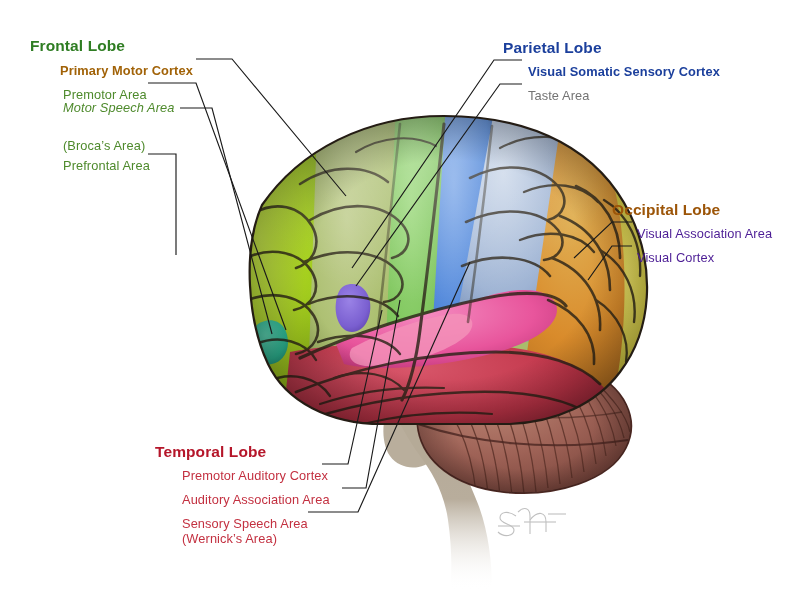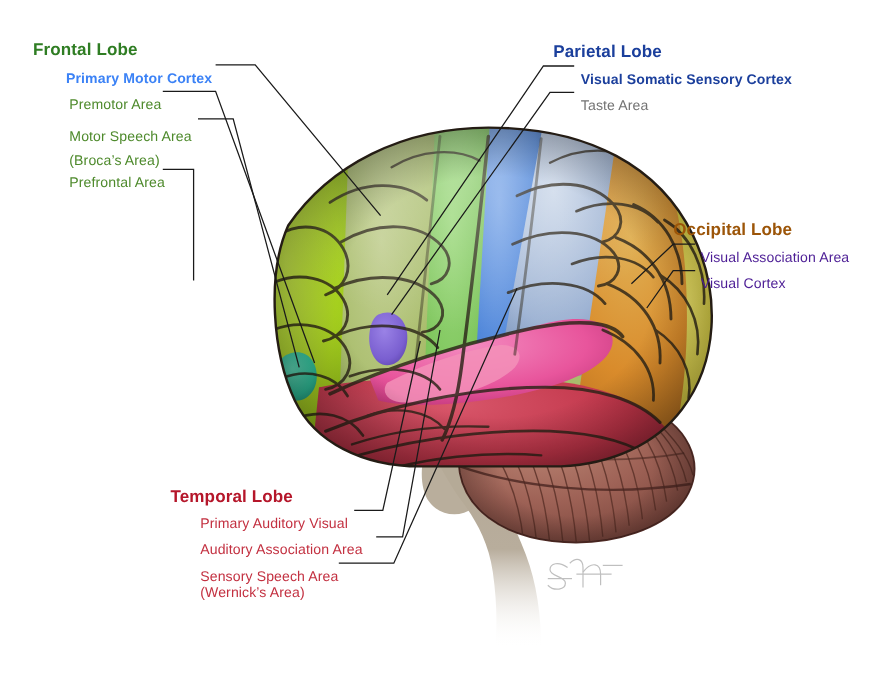--- a/index.html
+++ b/index.html
@@ -33,21 +33,21 @@
     font-weight: bold;
   }
   .sub {
     font-size: 12.8px;
     font-weight: normal;
   }
   .sub.bold { font-weight: bold; }
 
   .c-frontal-title { color: #2f7d23; }
   .c-frontal       { color: #4e8a2c; }
-  .c-frontal-bold  { color: #3b82f6; }
+  .c-frontal-bold  { color: #a16207; }
   .c-parietal-title{ color: #1b3f9c; text-align: center; }
   .c-parietal      { color: #737373; }
   .c-parietal-bold { color: #1b3f9c; }
   .c-occipital-title{ color: #9c5508; }
   .c-occipital     { color: #4c1d95; }
   .c-temporal-title{ color: #b5162a; }
   .c-temporal      { color: #c33040; }
 </style>
 </head>
 <body>
@@ -340,29 +340,29 @@
       <path d="M 524 522 L 556 522"></path>
       <path d="M 548 514 L 566 514"></path>
       <path d="M 498 526 L 520 526"></path>
     </g>
   </svg>
 
   <div id="labels">
       <div class="lbl lobe-title c-frontal-title" style="left: 30px; top: 37px; text-align: right;">Frontal Lobe</div>
       <div class="lbl sub bold c-frontal-bold" style="left: 60px; top: 63px;">Primary Motor Cortex</div>
       <div class="lbl sub c-frontal" style="left: 63px; top: 87px;">Premotor Area</div>
-      <div class="lbl sub c-frontal" style="left: 63px; top: 116px;">Motor Speech Area</div>
+      <div class="lbl sub c-frontal" style="left: 63px; top: 100px; font-style: italic;">Motor Speech Area</div>
       <div class="lbl sub c-frontal" style="left: 63px; top: 138px;">(Broca’s Area)</div>
       <div class="lbl sub c-frontal" style="left: 63px; top: 158px;">Prefrontal Area</div>
       <div class="lbl lobe-title c-parietal-title" style="left: 503px; top: 39px;">Parietal Lobe</div>
       <div class="lbl sub bold c-parietal-bold" style="left: 528px; top: 64px;">Visual Somatic Sensory Cortex</div>
       <div class="lbl sub c-parietal" style="left: 528px; top: 88px;">Taste Area</div>
       <div class="lbl lobe-title c-occipital-title" style="left: 612px; top: 201px;">Occipital Lobe</div>
       <div class="lbl sub c-occipital" style="left: 637px; top: 226px;">Visual Association Area</div>
       <div class="lbl sub c-occipital" style="left: 637px; top: 250px; text-align: right;">Visual Cortex</div>
       <div class="lbl lobe-title c-temporal-title" style="left: 155px; top: 443px;">Temporal Lobe</div>
-      <div class="lbl sub c-temporal" style="left: 182px; top: 468px;">Primary Auditory Visual</div>
+      <div class="lbl sub c-temporal" style="left: 182px; top: 468px;">Premotor Auditory Cortex</div>
       <div class="lbl sub c-temporal" style="left: 182px; top: 492px;">Auditory Association Area</div>
       <div class="lbl sub c-temporal" style="left: 182px; top: 516px;">Sensory Speech Area</div>
       <div class="lbl sub c-temporal" style="left: 182px; top: 531px;">(Wernick’s Area)</div>
     </div>
 
 </div>
 
 </body></html>

